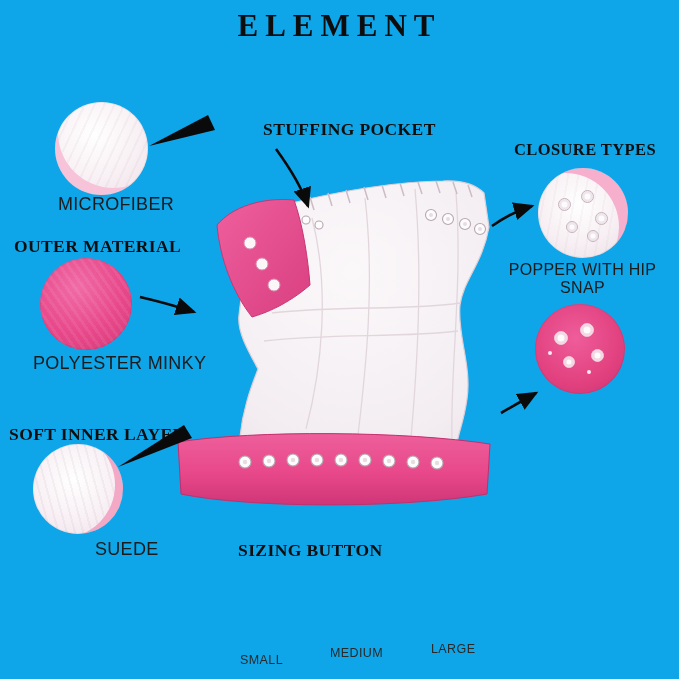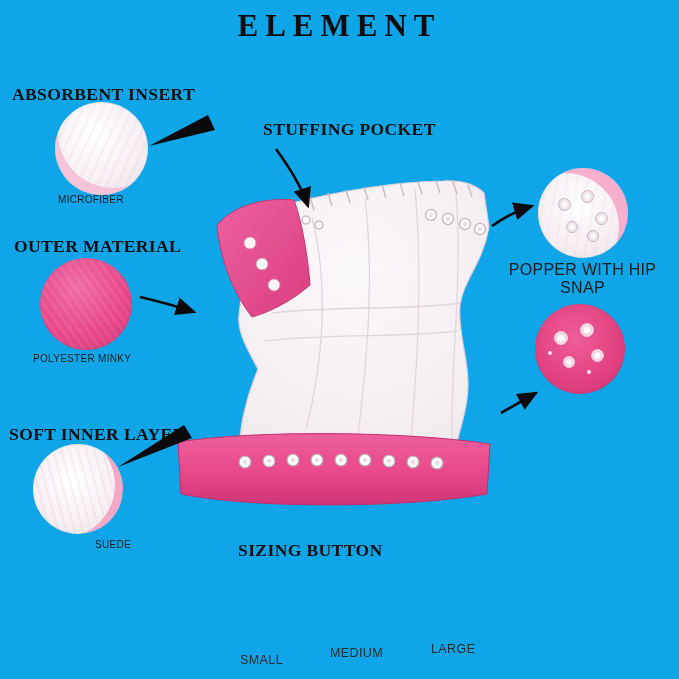--- a/index.html
+++ b/index.html
@@ -12,21 +12,21 @@
   .h{position:absolute;font-family:"Liberation Serif",serif;font-weight:700;
      font-size:17.5px;color:#0e0e0e;letter-spacing:.4px;white-space:nowrap;}
   #h-absorbent{left:12px;top:84px;}
   #h-stuffing{left:263px;top:119px;}
   #h-closure{left:514px;top:140px;font-size:16.5px;}
   #h-outer{left:14px;top:236px;}
   #h-soft{left:9px;top:424px;}
   #h-sizing{left:238px;top:540px;}
 
   
-  .cap{position:absolute;font-family:"Liberation Sans",sans-serif;font-size:10px;
+  .cap{position:absolute;font-family:"Liberation Sans",sans-serif;font-size:18px;
        color:#1c1c1c;letter-spacing:.3px;}
   #cap-microfiber{left:58px;top:194px;}
   #cap-polyester{left:33px;top:353px;}
   #cap-popper{left:500px;top:261px;width:165px;text-align:center;font-size:16px;}
   #cap-pul{left:521px;top:408px;width:124px;text-align:center;line-height:1.25;font-size:12px;}
   #cap-suede{left:47px;top:539px;margin-left:48px;}
 
   .size-label{position:absolute;font-family:"Liberation Sans",sans-serif;font-size:12.5px;
               color:#2a2a2a;letter-spacing:.4px;}
   #size-small{left:240px;top:653px;}
@@ -76,22 +76,22 @@
   .snap-in{fill:#e6dce1;}
   .wing-snap{fill:#fbf7f9;stroke:#d890b0;stroke-width:1;}
 </style>
 </head>
 <body>
 
 <div class="stage">
 
   <h1 class="title">ELEMENT</h1>
 
-  <div class="h" id="h-absorbent">ABSORBENT INSERT</div>
   <div class="h" id="h-stuffing">STUFFING POCKET</div>
+  <div class="h" id="h-closure">CLOSURE TYPES</div>
   <div class="h" id="h-outer">OUTER MATERIAL</div>
   <div class="h" id="h-soft">SOFT INNER LAYER</div>
   <div class="h" id="h-sizing">SIZING BUTTON</div>
 
   <div class="circle" id="c-insert"></div>
   <div class="circle" id="c-outer"></div>
   <div class="circle" id="c-closure">
     <div class="snap-dot" style="left:20px;top:30px;width:11px;height:11px;"></div>
     <div class="snap-dot" style="left:43px;top:22px;width:11px;height:11px;"></div>
     <div class="snap-dot" style="left:57px;top:44px;width:11px;height:11px;"></div>

